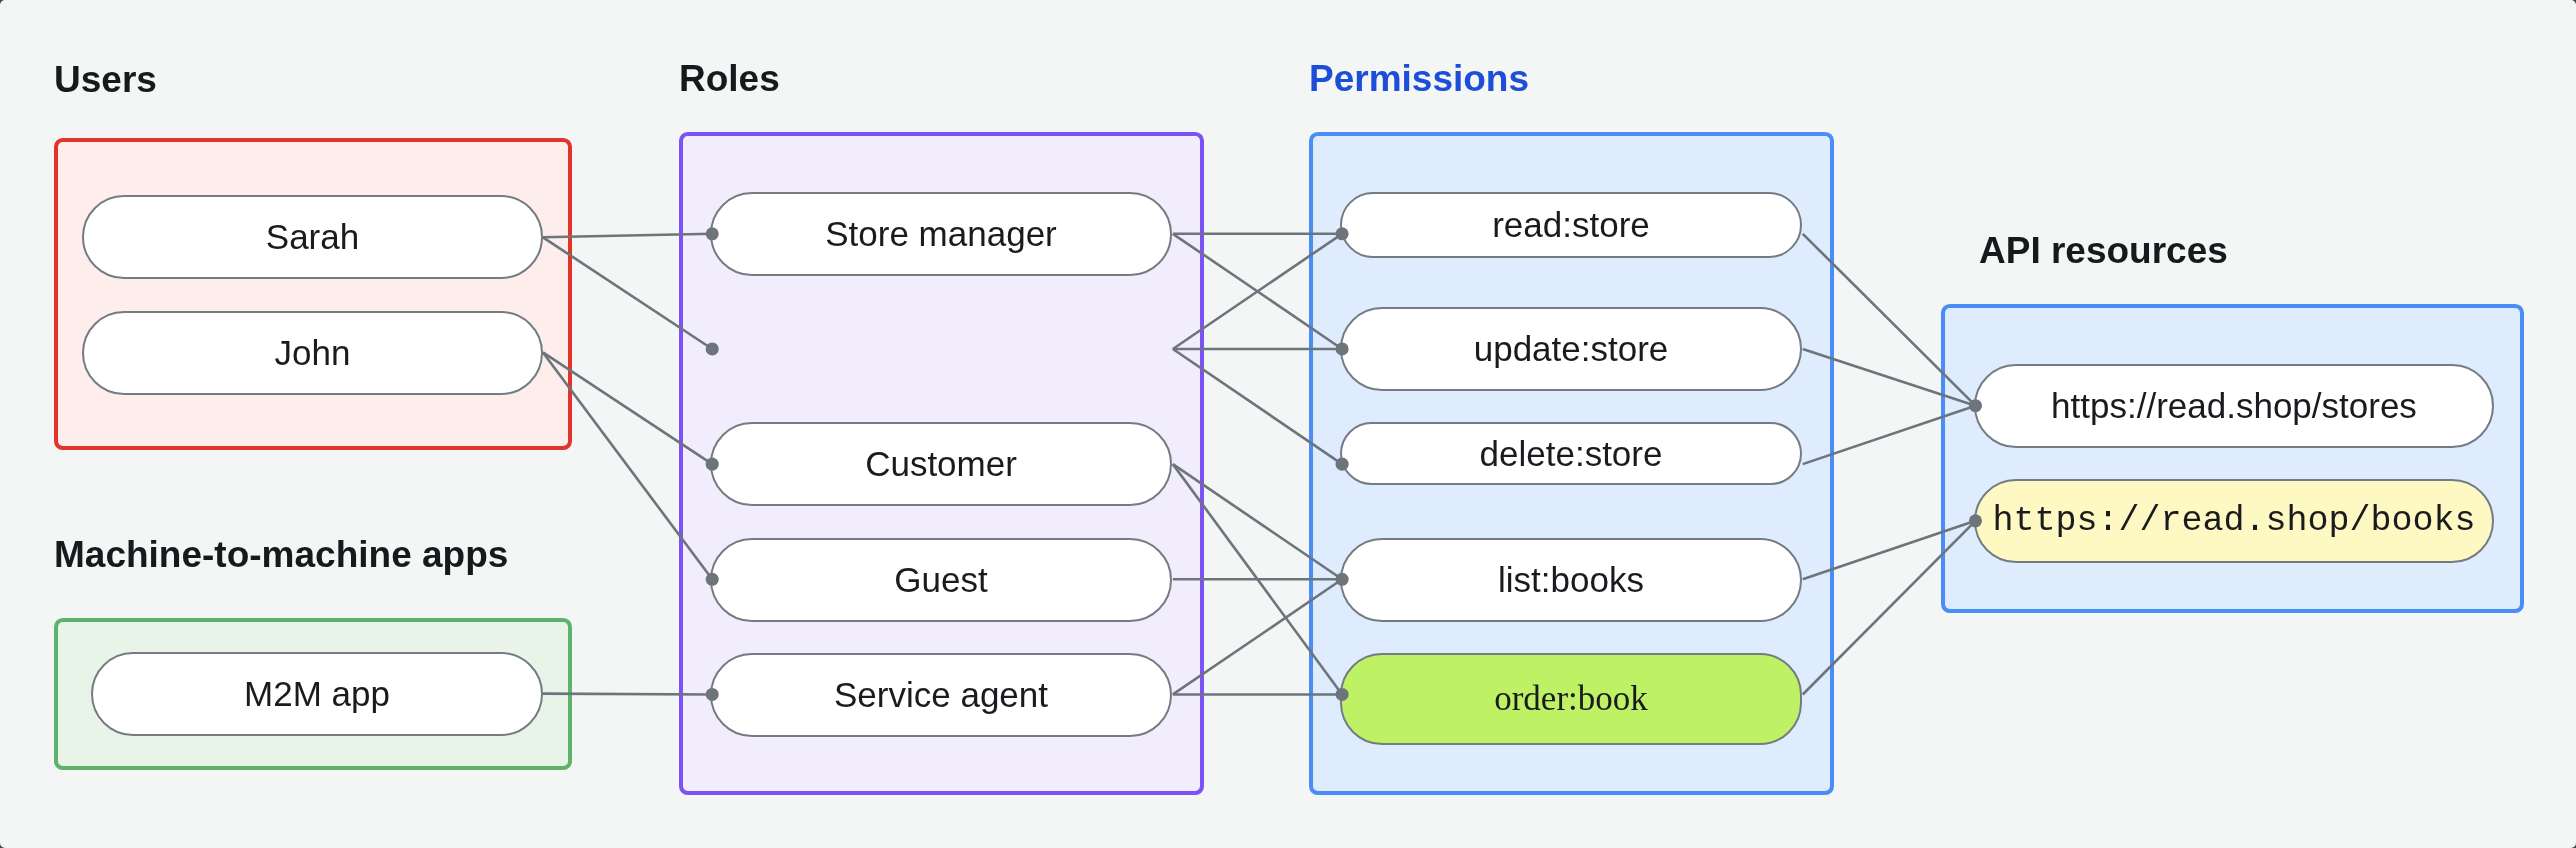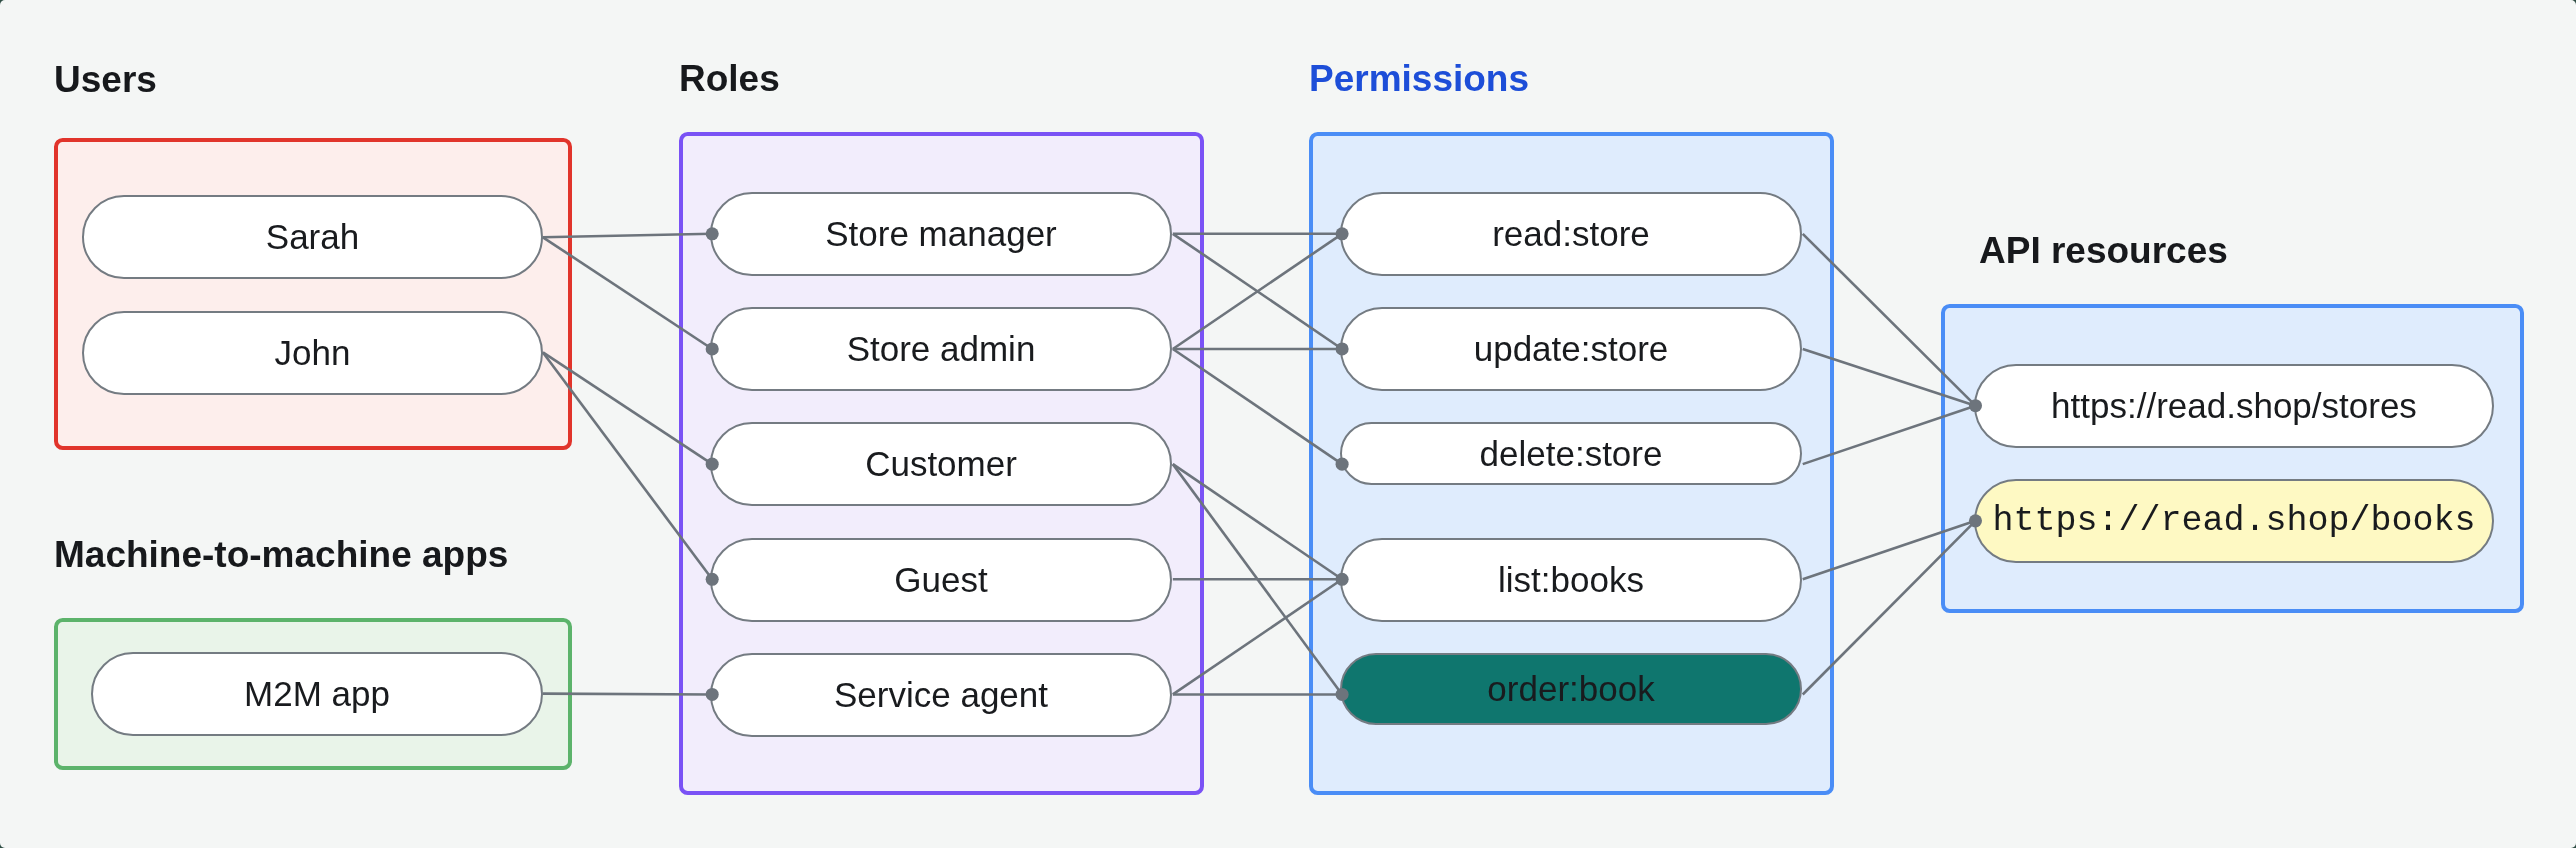--- a/index.html
+++ b/index.html
@@ -63,31 +63,30 @@
     <div class="group-box" style="left: 54px; top: 138px; width: 518px; height: 312px; border-color: rgb(225, 52, 43); background: rgb(253, 238, 236);"></div>
     <div class="group-label" style="left: 54px; top: 59px; color: rgb(23, 25, 28);">Users</div>
     <div class="pill" style="left: 82px; top: 195px; width: 461px; height: 84px; background: rgb(255, 255, 255); border-color: rgb(116, 123, 130); color: rgb(25, 27, 30);">Sarah</div>
     <div class="pill" style="left: 82px; top: 311px; width: 461px; height: 84px; background: rgb(255, 255, 255); border-color: rgb(116, 123, 130); color: rgb(25, 27, 30);">John</div>
     <div class="group-box" style="left: 54px; top: 618px; width: 518px; height: 152px; border-color: rgb(92, 179, 107); background: rgb(233, 244, 233);"></div>
     <div class="group-label" style="left: 54px; top: 534px; color: rgb(23, 25, 28);">Machine-to-machine apps</div>
     <div class="pill" style="left: 91px; top: 652px; width: 452px; height: 84px; background: rgb(255, 255, 255); border-color: rgb(116, 123, 130); color: rgb(25, 27, 30);">M2M app</div>
     <div class="group-box" style="left: 679px; top: 132px; width: 525px; height: 663px; border-color: rgb(122, 82, 245); background: rgb(242, 237, 252);"></div>
     <div class="group-label" style="left: 679px; top: 58px; color: rgb(23, 25, 28);">Roles</div>
     <div class="pill" style="left: 710px; top: 192px; width: 462px; height: 84px; background: rgb(255, 255, 255); border-color: rgb(116, 123, 130); color: rgb(25, 27, 30);">Store manager</div>
-    <div class="pill" style="left: 710px; top: 307px; width: 462px; height: 84px; background: rgb(255, 255, 255); border-color: rgb(116, 123, 130); color: rgb(25, 27, 30);">Store admin</div>
     <div class="pill" style="left: 710px; top: 422px; width: 462px; height: 84px; background: rgb(255, 255, 255); border-color: rgb(116, 123, 130); color: rgb(25, 27, 30);">Customer</div>
     <div class="pill" style="left: 710px; top: 538px; width: 462px; height: 84px; background: rgb(255, 255, 255); border-color: rgb(116, 123, 130); color: rgb(25, 27, 30);">Guest</div>
     <div class="pill" style="left: 710px; top: 653px; width: 462px; height: 84px; background: rgb(255, 255, 255); border-color: rgb(116, 123, 130); color: rgb(25, 27, 30);">Service agent</div>
     <div class="group-box" style="left: 1309px; top: 132px; width: 525px; height: 663px; border-color: rgb(74, 141, 246); background: rgb(223, 236, 253);"></div>
     <div class="group-label" style="left: 1309px; top: 58px; color: #1d4ed8;">Permissions</div>
-    <div class="pill" style="left: 1340px; top: 192px; width: 462px; height: 84px; background: rgb(255, 255, 255); border-color: rgb(116, 123, 130); color: rgb(25, 27, 30);">read:store</div>
+    <div class="pill" style="left: 1340px; top: 192px; width: 462px; height: 66px; background: rgb(255, 255, 255); border-color: rgb(116, 123, 130); color: rgb(25, 27, 30);">read:store</div>
     <div class="pill" style="left: 1340px; top: 307px; width: 462px; height: 84px; background: rgb(255, 255, 255); border-color: rgb(116, 123, 130); color: rgb(25, 27, 30);">update:store</div>
     <div class="pill" style="left: 1340px; top: 422px; width: 462px; height: 63px; background: rgb(255, 255, 255); border-color: rgb(116, 123, 130); color: rgb(25, 27, 30);">delete:store</div>
     <div class="pill" style="left: 1340px; top: 538px; width: 462px; height: 84px; background: rgb(255, 255, 255); border-color: rgb(116, 123, 130); color: rgb(25, 27, 30);">list:books</div>
-    <div class="pill" style="left: 1340px; top: 653px; width: 462px; height: 72px; background: #0f766e; border-color: rgb(116, 123, 130); color: rgb(25, 27, 30);">order:book</div>
+    <div class="pill" style="left: 1340px; top: 653px; width: 462px; height: 92px; background: #bef264; border-color: rgb(116, 123, 130); color: rgb(25, 27, 30); font-family: Liberation Serif, serif;">order:book</div>
     <div class="group-box" style="left: 1941px; top: 304px; width: 583px; height: 309px; border-color: rgb(74, 141, 246); background: rgb(223, 236, 253);"></div>
     <div class="group-label" style="left: 1979px; top: 230px; color: rgb(23, 25, 28);">API resources</div>
     <div class="pill" style="left: 1974px; top: 364px; width: 520px; height: 84px; background: rgb(255, 255, 255); border-color: rgb(116, 123, 130); color: rgb(25, 27, 30);">https://read.shop/stores</div>
     <div class="pill" style="left: 1974px; top: 479px; width: 520px; height: 84px; background: #fef9c3; border-color: rgb(116, 123, 130); color: rgb(25, 27, 30); font-family: Liberation Mono, monospace;">https://read.shop/books</div>
     <svg id="edge-layer" width="2576" height="848" viewBox="0 0 2952 972">
       <line x1="622" y1="272" x2="816" y2="268" stroke="#6d747c" stroke-width="3"></line>
       <line x1="622" y1="272" x2="816" y2="400" stroke="#6d747c" stroke-width="3"></line>
       <line x1="622" y1="404" x2="816" y2="532" stroke="#6d747c" stroke-width="3"></line>
       <line x1="622" y1="404" x2="816" y2="664" stroke="#6d747c" stroke-width="3"></line>
       <line x1="622" y1="795" x2="816" y2="796" stroke="#6d747c" stroke-width="3"></line>

